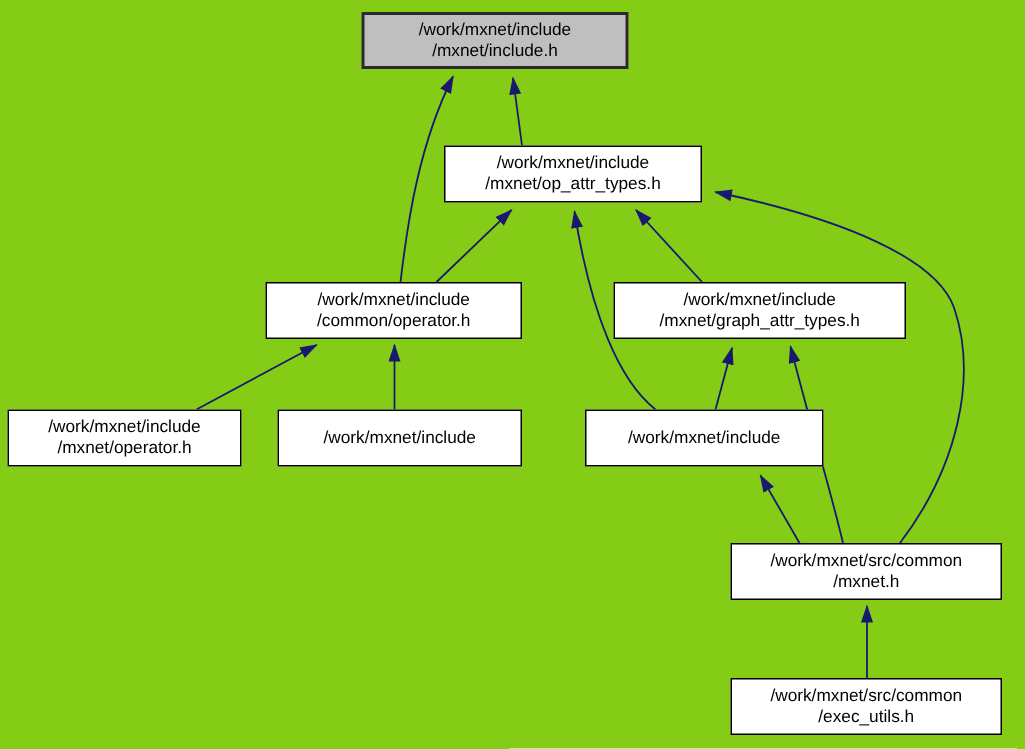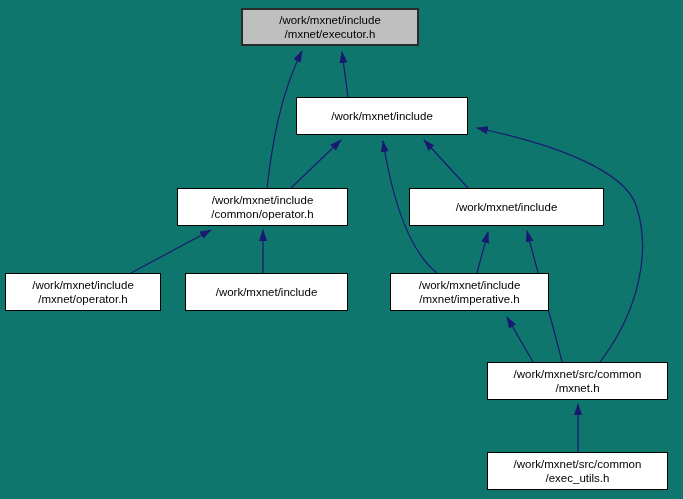--- a/index.html
+++ b/index.html
@@ -5,21 +5,21 @@
   html, body {
     margin: 0;
     padding: 0;
     background: #ffffff;
     font-family: "Liberation Sans", sans-serif;
   }
   #canvas {
     position: relative;
     width: 683px;
     height: 499px;
-    background: #0f766e;
+    background: #84cc16;
     overflow: hidden;
   }
   #edges {
     position: absolute;
     left: 0;
     top: 0;
     width: 683px;
     height: 499px;
   }
   .node {
@@ -66,48 +66,49 @@
       <path d="M263,273 L263,230" marker-end="url(#arrow)"></path>
       <path d="M477,273 L488,232" marker-end="url(#arrow)"></path>
       <path d="M562,362 C554,328 540,282 527,231" marker-end="url(#arrow)"></path>
       <path d="M533,362 L507,317" marker-end="url(#arrow)"></path>
       <path d="M578,452 L578,404" marker-end="url(#arrow)"></path>
     </g>
   </svg>
 
   <div class="node highlight" style="left:241px; top:8px; width:178px; height:38px;">
     <span>/work/mxnet/include</span>
-    <span>/mxnet/executor.h</span>
+    <span>/mxnet/include.h</span>
   </div>
 
   <div class="node" style="left:296px; top:97px; width:172px; height:38px;">
     <span>/work/mxnet/include</span>
+    <span>/mxnet/op_attr_types.h</span>
   </div>
 
   <div class="node" style="left:177px; top:188px; width:171px; height:38px;">
     <span>/work/mxnet/include</span>
     <span>/common/operator.h</span>
   </div>
 
   <div class="node" style="left:409px; top:188px; width:195px; height:38px;">
     <span>/work/mxnet/include</span>
+    <span>/mxnet/graph_attr_types.h</span>
   </div>
 
   <div class="node" style="left:5px; top:273px; width:156px; height:38px;">
     <span>/work/mxnet/include</span>
     <span>/mxnet/operator.h</span>
   </div>
 
   <div class="node" style="left:185px; top:273px; width:163px; height:38px;">
     <span>/work/mxnet/include</span>
   </div>
 
   <div class="node" style="left:390px; top:273px; width:159px; height:38px;">
     <span>/work/mxnet/include</span>
-    <span>/mxnet/imperative.h</span>
   </div>
 
   <div class="node" style="left:487px; top:362px; width:181px; height:38px;">
     <span>/work/mxnet/src/common</span>
     <span>/mxnet.h</span>
   </div>
 
   <div class="node" style="left:487px; top:452px; width:181px; height:38px;">
     <span>/work/mxnet/src/common</span>
     <span>/exec_utils.h</span>

